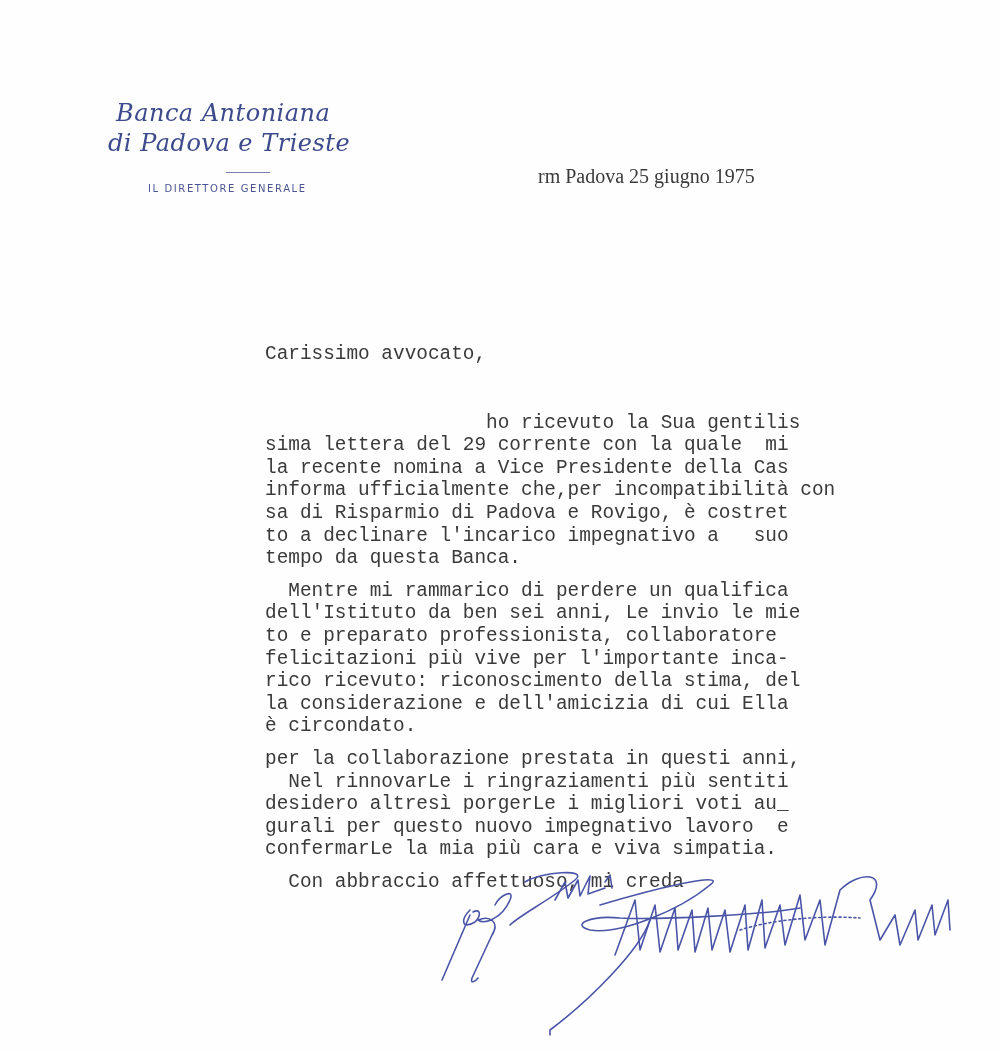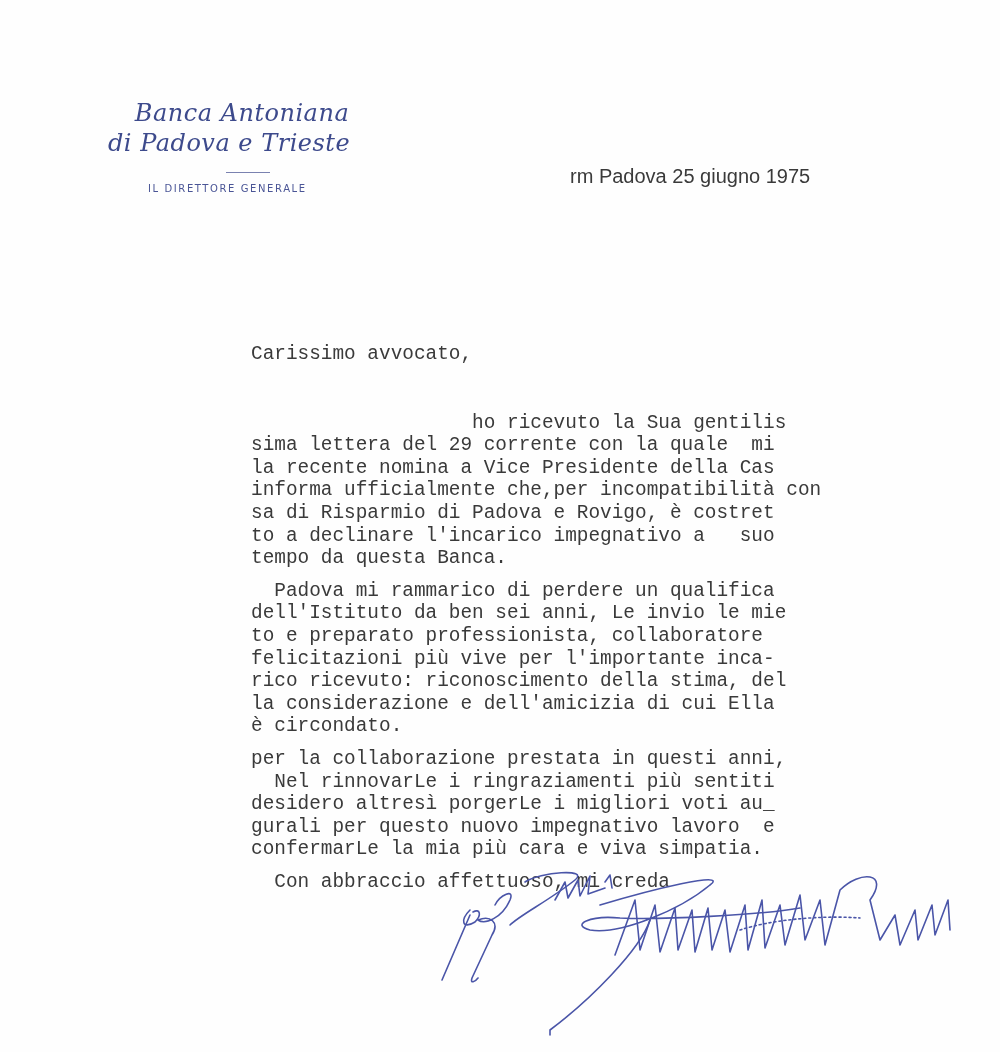--- a/index.html
+++ b/index.html
@@ -4,32 +4,32 @@
   <style>
     html, body { margin: 0; padding: 0; }
     body {
       width: 1000px; height: 1052px; background: #fefefe; position: relative; overflow: hidden;
     }
     .letterhead { position: absolute; left: 108px; top: 98px; width: 260px; text-align: left; }
     .lh-line {
       font-family: "DejaVu Serif", serif; font-style: italic; color: #3d4a8c;
       font-size: 24px; line-height: 30px; letter-spacing: 0.5px; white-space: nowrap;
     }
-    .lh-line.l1 { padding-left: 8px; text-align: center; }
+    .lh-line.l1 { padding-left: 8px; }
     .lh-rule { width: 44px; height: 1px; background: #7a82b0; margin: 14px 0 0 118px; }
     .lh-role {
       font-family: "DejaVu Sans", sans-serif; font-size: 10px; letter-spacing: 1.6px;
       color: #4a5596; margin: 10px 0 0 40px; white-space: nowrap;
     }
     .dateline {
       position: absolute; left: 538px; top: 165px;
-      font-family: Liberation Sans, sans-serif; font-size: 20px; color: #3a3a3a; white-space: nowrap; margin-left: 32px;
+      font-family: Liberation Serif, serif; font-size: 20px; color: #3a3a3a; white-space: nowrap;
     }
     .body-text {
-      position: absolute; left: 251px; top: 343px;
+      position: absolute; left: 265px; top: 343px;
       font-family: "Liberation Mono", monospace; font-size: 19.4px; color: #3a3a3a; line-height: 22.6px;
     }
     .line { white-space: pre; }
     .gap { height: 23px; }
     .gap-s { height: 10px; }
     .signature { position: absolute; left: 440px; top: 860px; width: 540px; height: 190px; }
   </style>
 </head>
 <body>
 
@@ -50,21 +50,21 @@
     <div class="line">                   ho ricevuto la Sua gentilis</div>
     <div class="line">sima lettera del 29 corrente con la quale  mi</div>
     <div class="line">la recente nomina a Vice Presidente della Cas</div>
     <div class="line">informa ufficialmente che,per incompatibilità con</div>
     <div class="line">sa di Risparmio di Padova e Rovigo, è costret</div>
     <div class="line">to a declinare l'incarico impegnativo a   suo</div>
     <div class="line">tempo da questa Banca.</div>
   </div>
   <div class="gap-s"></div>
   <div class="paragraph">
-    <div class="line">  Padova mi rammarico di perdere un qualifica</div>
+    <div class="line">  Mentre mi rammarico di perdere un qualifica</div>
     <div class="line">dell'Istituto da ben sei anni, Le invio le mie</div>
     <div class="line">to e preparato professionista, collaboratore</div>
     <div class="line">felicitazioni più vive per l'importante inca-</div>
     <div class="line">rico ricevuto: riconoscimento della stima, del</div>
     <div class="line">la considerazione e dell'amicizia di cui Ella</div>
     <div class="line">è circondato.</div>
   </div>
   <div class="gap-s"></div>
   <div class="paragraph">
     <div class="line">per la collaborazione prestata in questi anni,</div>

